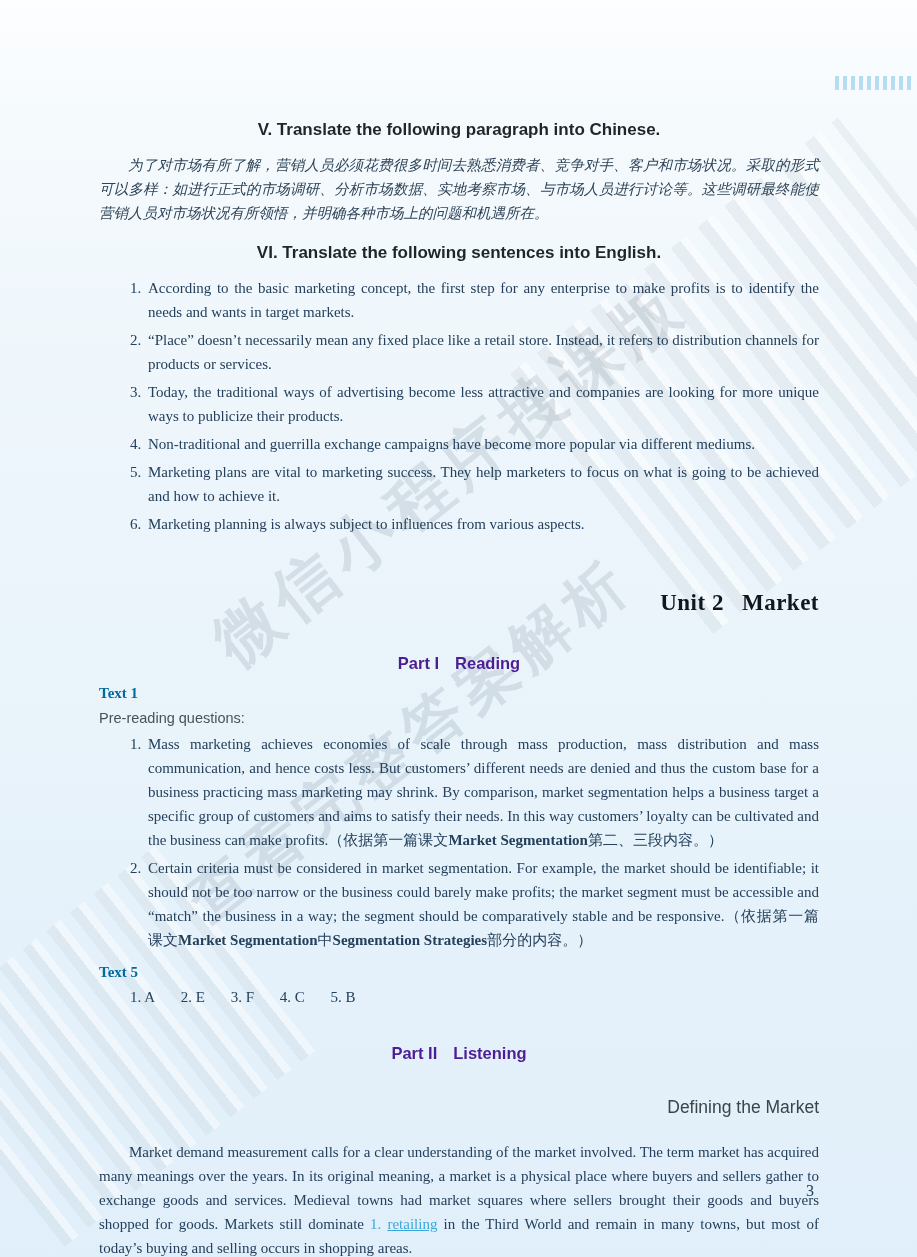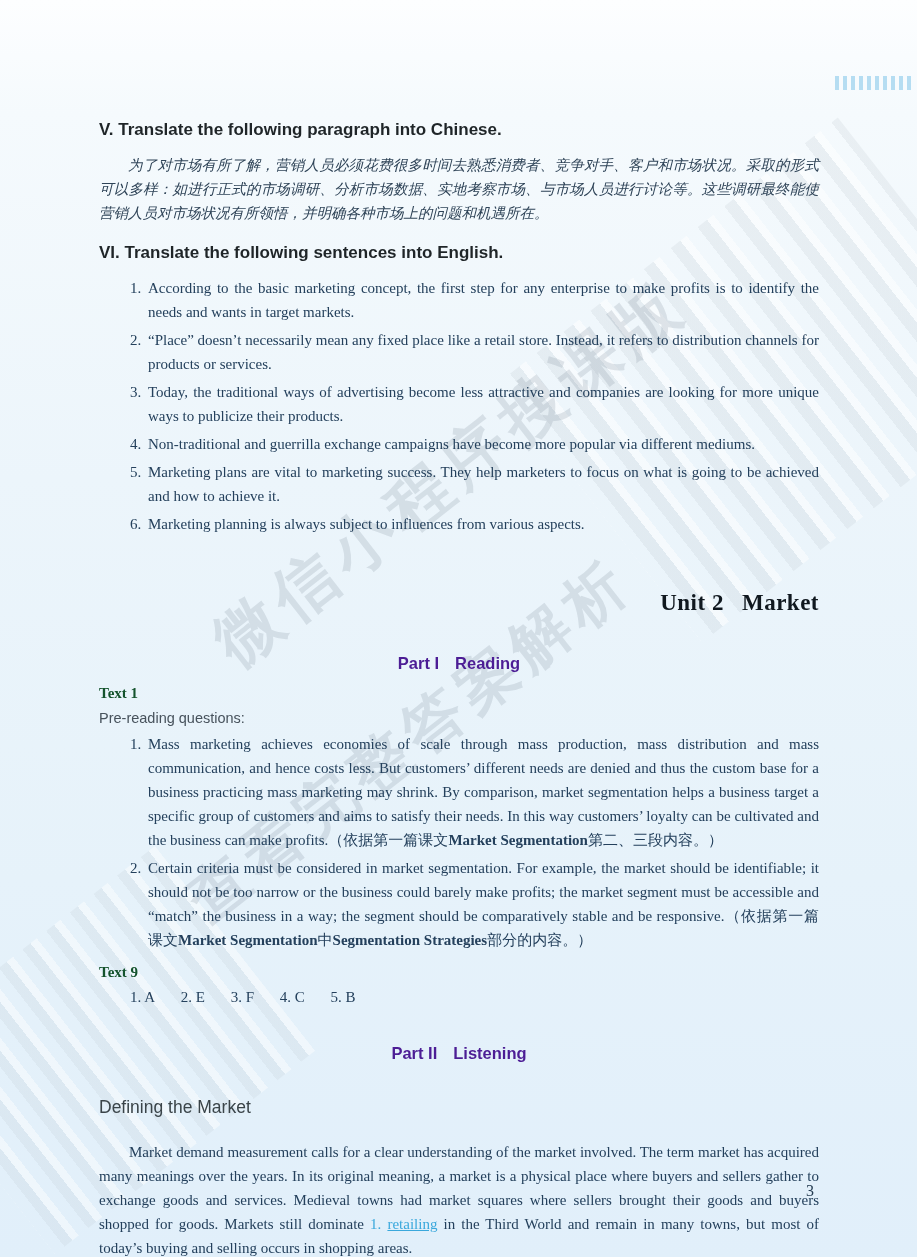--- a/index.html
+++ b/index.html
@@ -20,43 +20,43 @@
     font-weight:bold;color:rgba(122,136,148,0.20);letter-spacing:8px;text-align:center;
     pointer-events:none;white-space:nowrap;}
   .wm.w1{left:150px;top:430px;width:600px;font-size:64px;}
   .wm.w2{left:60px;top:700px;width:700px;font-size:60px;}
   
   .ticks{position:absolute;top:76px;right:6px;display:flex;gap:4px;}
   .ticks span{width:4px;height:14px;background:#b5ddf2;display:block;}
   
   .content{position:absolute;left:99px;top:120px;width:720px;}
   h2.sec{font-family:"Liberation Sans",sans-serif;font-size:17px;font-weight:bold;
-    color:#1f2528;margin:0 0 13px 0;}
+    color:#1f2528;margin:0 0 13px 0;text-align:center;}
   p.cn{font-size:14.5px;line-height:24px;margin:0 0 18px 0;text-indent:2em;
     text-align:justify;color:#2e4357;font-style:italic;}
   ol.sent{list-style:none;margin:10px 0 0 0;padding:0;font-size:15px;line-height:24px;}
   ol.sent li{position:relative;padding-left:49px;text-align:justify;margin:0 0 4px 0;}
   ol.sent li .num{position:absolute;left:31px;}
   .unit-title{font-family:"Liberation Serif",serif;font-weight:bold;font-size:23px;
     color:#10181f;text-align:right;margin:54px 0 0 0;letter-spacing:0.5px;}
   .unit-title .gap{display:inline-block;width:18px;}
   .part{font-family:"Liberation Sans",sans-serif;font-weight:bold;font-size:16.5px;
     color:#4c1d95;margin:38px 0 0 0;text-align:center;}
   .part .gap{display:inline-block;width:16px;}
-  .text-label{font-weight:bold;font-size:15px;color:#14532d;margin:12px 0 0 0;}
+  .text-label{font-weight:bold;font-size:15px;color:#0369a1;margin:12px 0 0 0;}
   .prereading{font-family:"Liberation Sans",sans-serif;font-size:14.5px;color:#47525c;
     margin:8px 0 6px 0;}
   .nitem{position:relative;padding-left:49px;font-size:15px;line-height:24px;
     text-align:justify;margin:0 0 4px 0;}
   .nitem .num{position:absolute;left:31px;}
   .nitem b{font-weight:bold;color:#1c3document;}
   .answers{font-size:15px;margin:8px 0 16px 31px;}
   .answers span{margin-right:22px;}
   .listening-title{font-family:"Liberation Sans",sans-serif;font-size:17.5px;
-    color:#3a4449;text-align:left;margin:34px 0 0 0;}
+    color:#3a4449;text-align:right;margin:34px 0 0 0;}
   p.passage{font-size:15px;line-height:24px;text-indent:2em;text-align:justify;
     margin:22px 0 0 0;}
   .blank-num{color:#3aa8dc;}
   .blank-ans{color:#3aa8dc;text-decoration:underline;}
   .page-number{position:absolute;right:103px;top:1182px;font-size:16px;color:#243c52;}
 </style>
 </head>
 <body>
 
 <div class="page">
@@ -101,21 +101,21 @@
     <div class="text-label">Text 1</div>
     <div class="prereading">Pre-reading questions:</div>
 
     <div class="nitem">
       <span class="num">1.</span><span>Mass marketing achieves economies of scale through mass production, mass distribution and mass communication, and hence costs less. But customers’ different needs are denied and thus the custom base for a business practicing mass marketing may shrink. By comparison, market segmentation helps a business target a specific group of customers and aims to satisfy their needs. In this way customers’ loyalty can be cultivated and the business can make profits.（依据第一篇课文</span><b>Market Segmentation</b><span>第二、三段内容。）</span>
     </div>
     <div class="nitem">
       <span class="num">2.</span><span>Certain criteria must be considered in market segmentation. For example, the market should be identifiable; it should not be too narrow or the business could barely make profits; the market segment must be accessible and “match” the business in a way; the segment should be comparatively stable and be responsive.（依据第一篇课文</span><b>Market Segmentation</b><span>中</span><b>Segmentation Strategies</b><span>部分的内容。）</span>
     </div>
 
-    <div class="text-label">Text 9</div>
+    <div class="text-label">Text 5</div>
     <div class="answers">
       <span>1. A</span>
       <span>2. E</span>
       <span>3. F</span>
       <span>4. C</span>
       <span>5. B</span>
     </div>
 
     <h3 class="part"><span>Part II</span><span class="gap"></span><span>Listening</span></h3>
 

